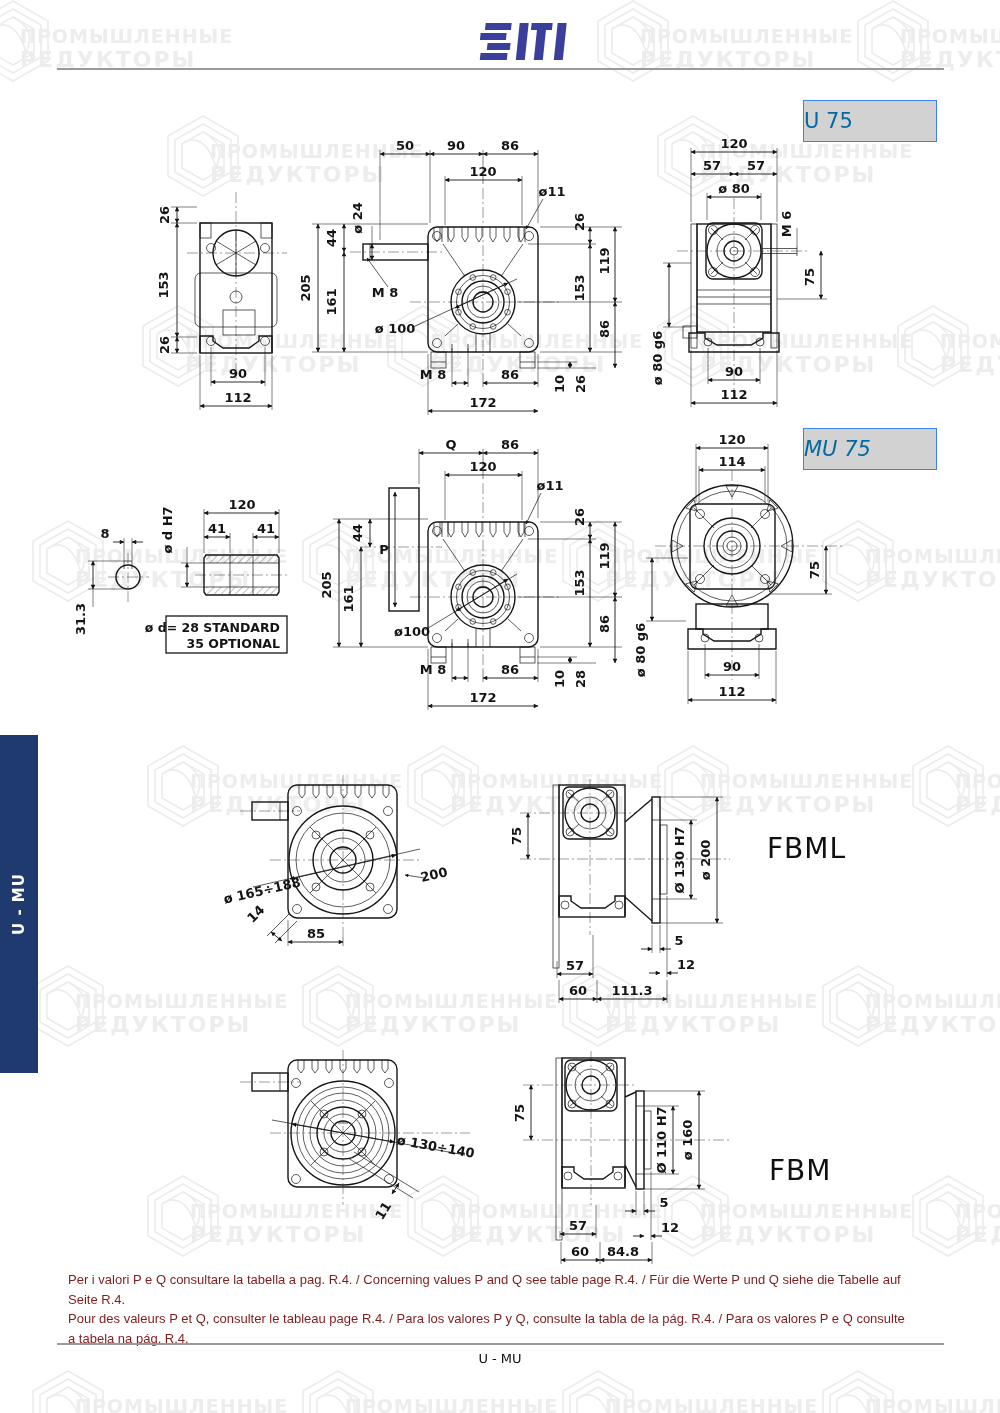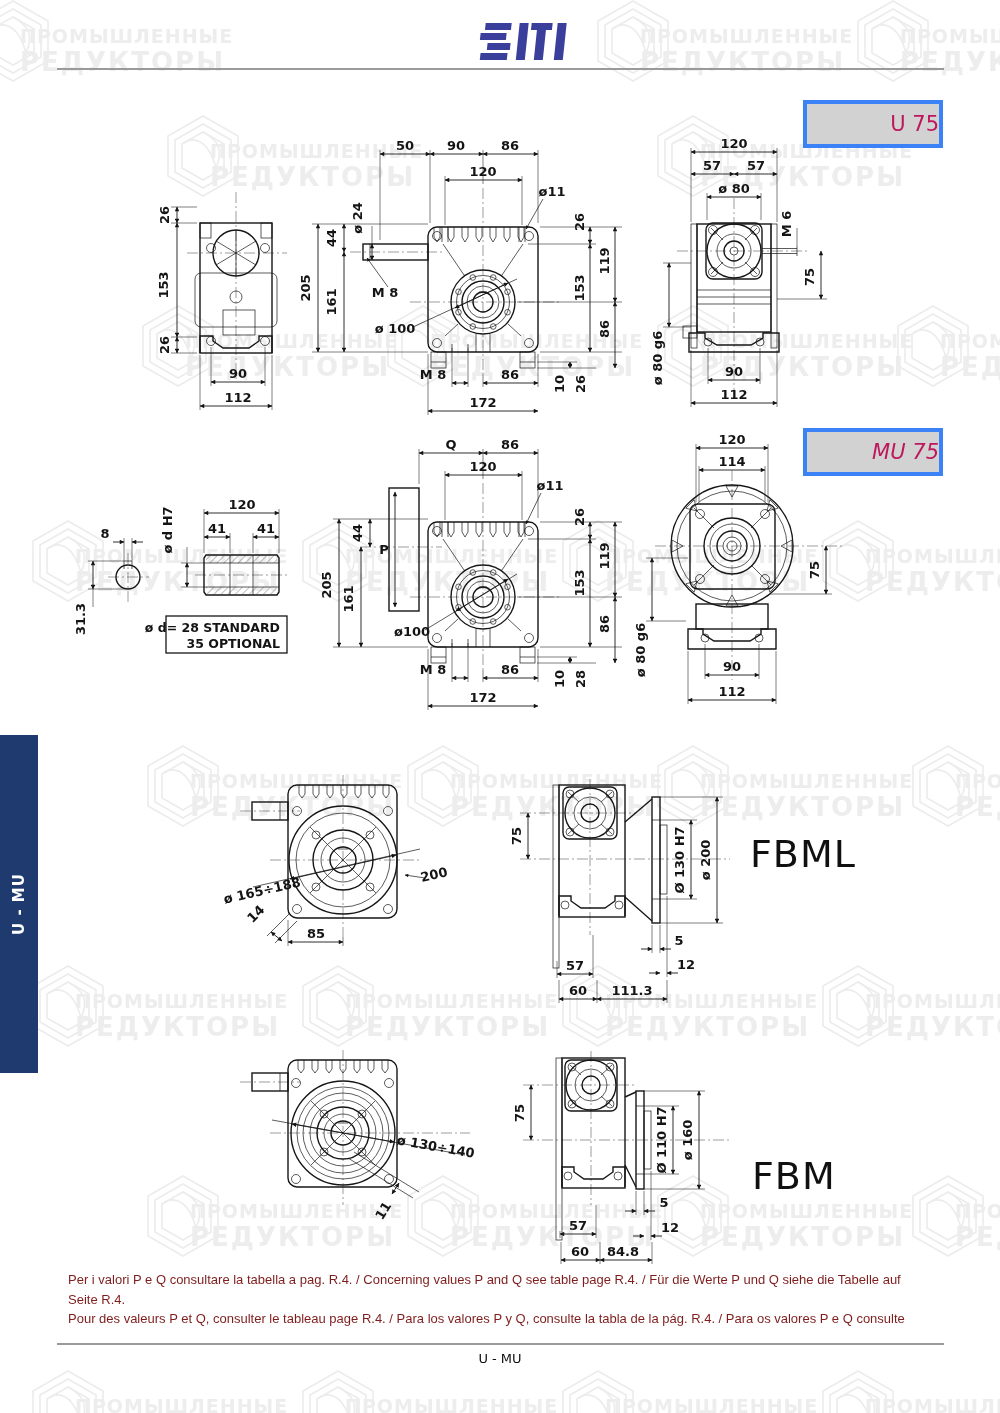--- a/index.html
+++ b/index.html
@@ -2,26 +2,26 @@
 <html><head>
 <meta charset="utf-8">
 <style>
   html,body{margin:0;padding:0;background:#888;}
   .page{position:relative;width:1000px;height:1413px;background:#ffffff;overflow:hidden;
         font-family:"DejaVu Sans",sans-serif;}
   
   .wm-layer{position:absolute;inset:0;z-index:0;pointer-events:none;}
   .wm{position:absolute;color:#ededed;white-space:nowrap;}
   .wm .l1{position:absolute;left:0;top:0;font-size:19px;letter-spacing:1px;font-weight:bold;}
-  .wm .l2{position:absolute;left:0;top:22px;font-size:26px;letter-spacing:2px;font-weight:bold;}
+  .wm .l2{position:absolute;left:0;top:22px;font-size:22px;letter-spacing:2px;font-weight:bold;}
   .wm svg{position:absolute;left:-52px;top:-30px;}
   .rule{position:absolute;height:2px;background:#9a9a9a;z-index:2;}
-  .label-box{position:absolute;width:132px;height:40px;background:#d2d2d2;border:4px solid #3b82f6;
-             display:flex;align-items:center;justify-content:flex-end;font-size:21px;color:#be185d;z-index:2;}
-  .big-tag{position:absolute;font-size:38px;color:#101010;z-index:2;letter-spacing:1px;}
+  .label-box{position:absolute;width:132px;height:40px;background:#d2d2d2;border:1px solid #3b82f6;
+             display:flex;align-items:center;justify-content:flex-start;font-size:21px;color:#0369a1;z-index:2;}
+  .big-tag{position:absolute;font-size:28px;color:#101010;z-index:2;letter-spacing:1px;margin-left:17px;}
   .sidebar{position:absolute;left:0;top:735px;width:38px;height:338px;background:#1e3a6e;z-index:3;
            display:flex;align-items:center;justify-content:center;}
   .sidebar span{color:#fff;font-size:15px;font-weight:bold;letter-spacing:1px;
                 transform:rotate(-90deg);white-space:nowrap;}
   .footer-note{position:absolute;left:68px;top:1270px;width:862px;font-family:"Liberation Sans",sans-serif;
                font-size:13px;line-height:1.5;color:#7f1d1d;z-index:2;}
   .page-id{position:absolute;width:1000px;text-align:center;font-size:13px;color:#101010;z-index:2;}
   
   svg.dw{position:absolute;z-index:2;overflow:visible;}
   .body{stroke:#161616;stroke-width:1.4;fill:none;}
@@ -1002,17 +1002,18 @@
     </g>
   </svg>
 
   <div class="sidebar">
     <span>U - MU</span>
   </div>
 
   <div class="footer-note">
     <div>Per i valori P e Q consultare la tabella a pag. R.4. / Concerning values P and Q see table page R.4. / Für die Werte P und Q siehe die Tabelle auf Seite R.4.</div>
     <div>Pour des val­eurs P et Q, consulter le tableau page R.4. / Para los valores P y Q, consulte la tabla de la pág. R.4. / Para os valores P e Q consulte</div>
+    <div>a tabela na pág. R.4.</div>
   </div>
   <div class="rule" style="left:57px;top:1343px;width:887px;height:1.5px;"></div>
   <div class="page-id" style="top:1351px;">U - MU</div>
 
 </div>
 
 </body></html>

